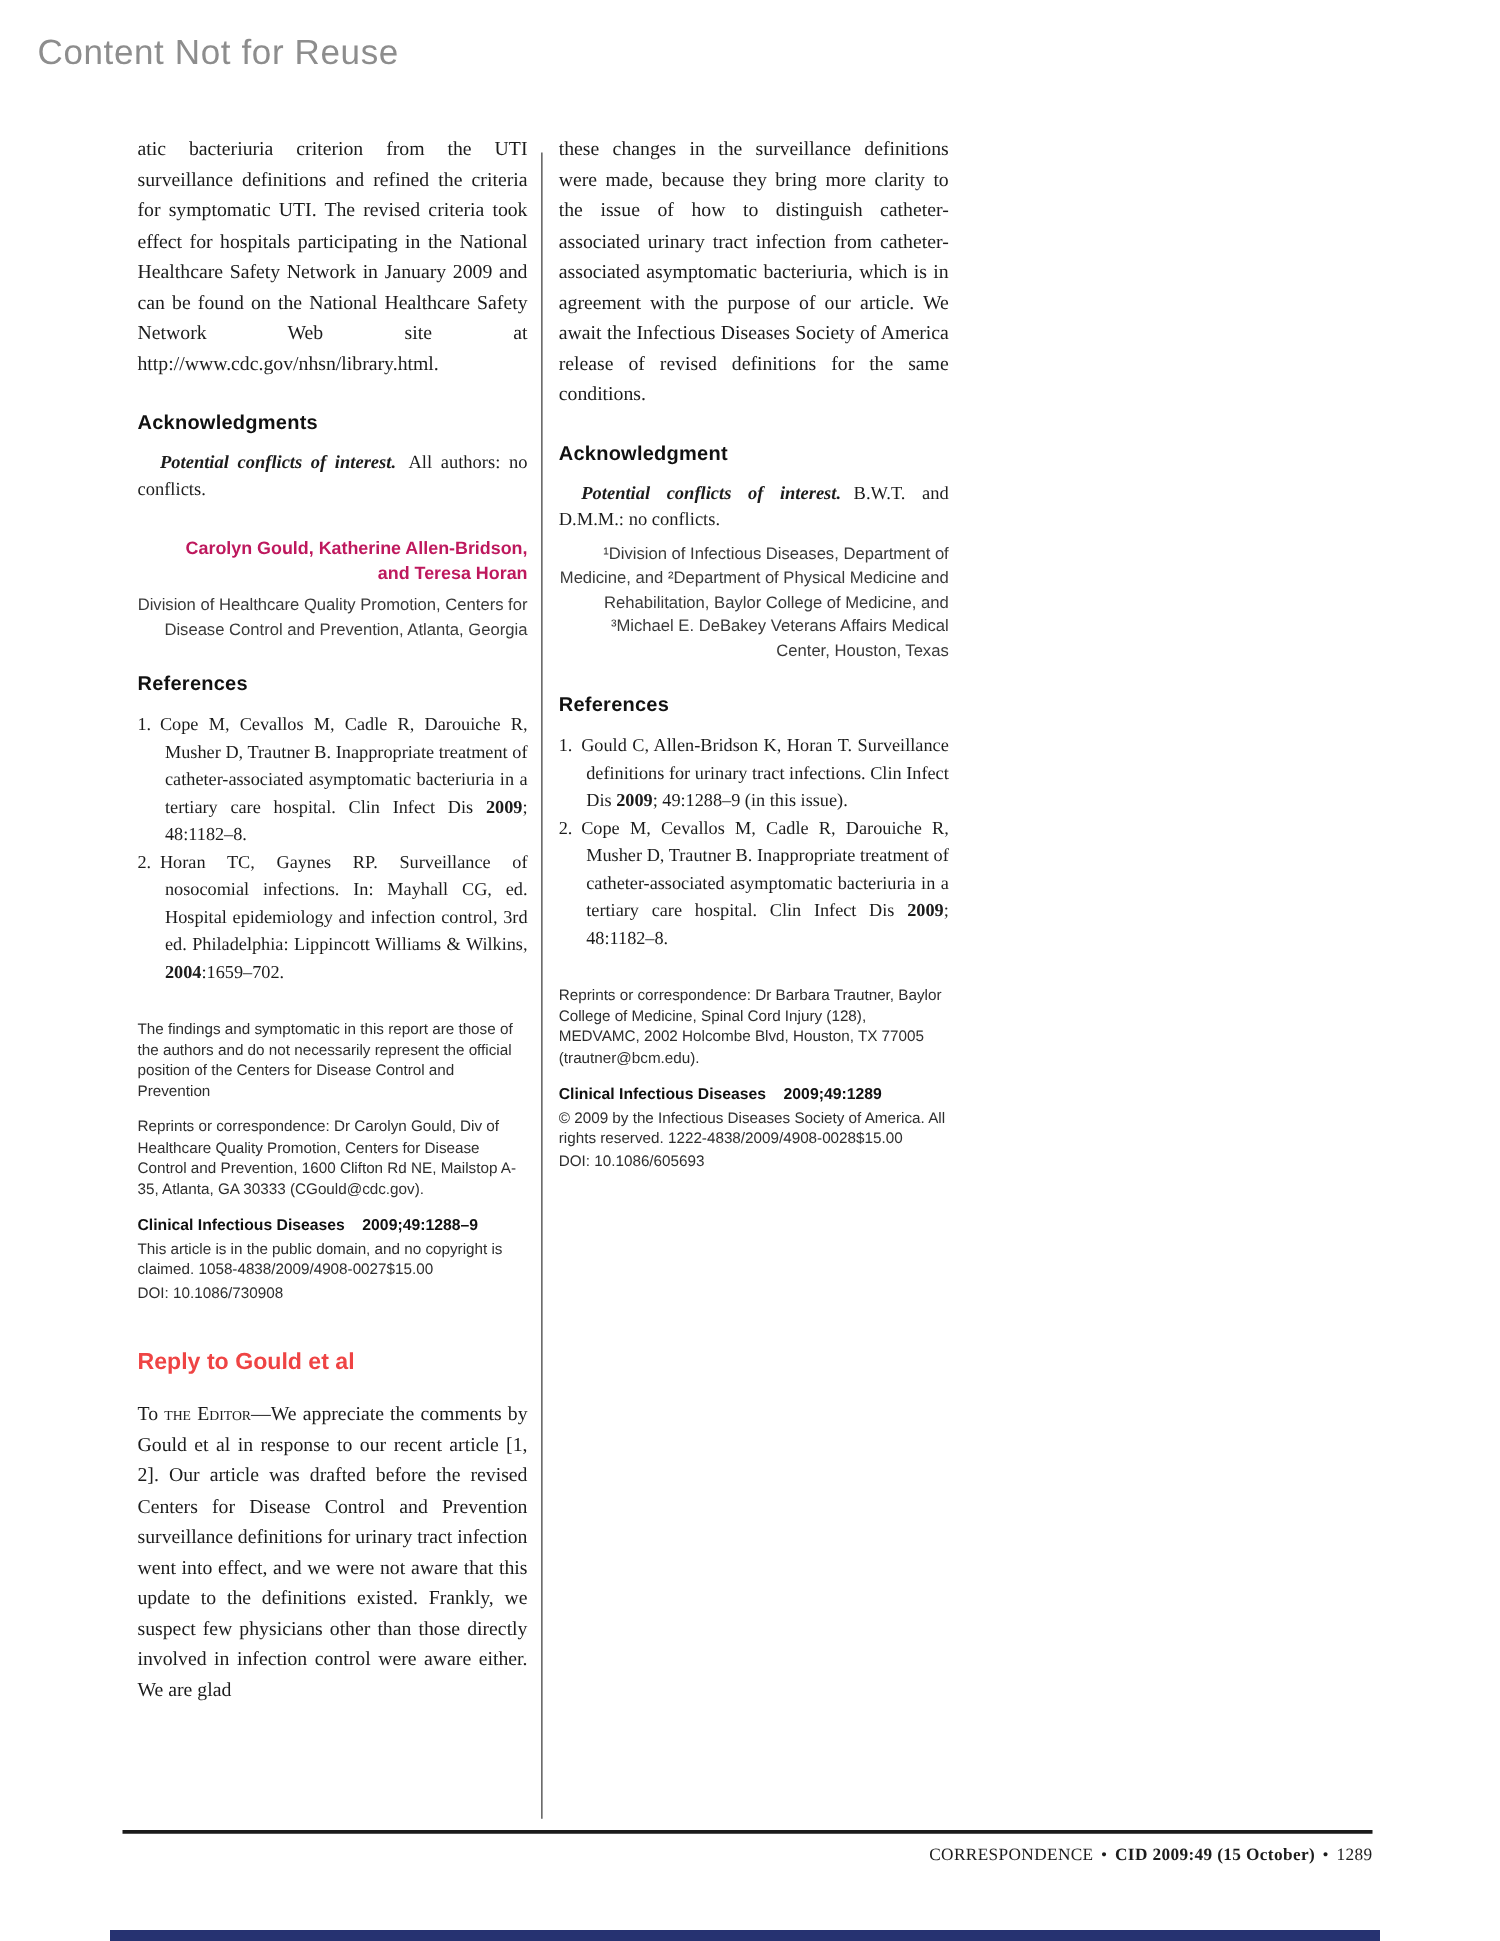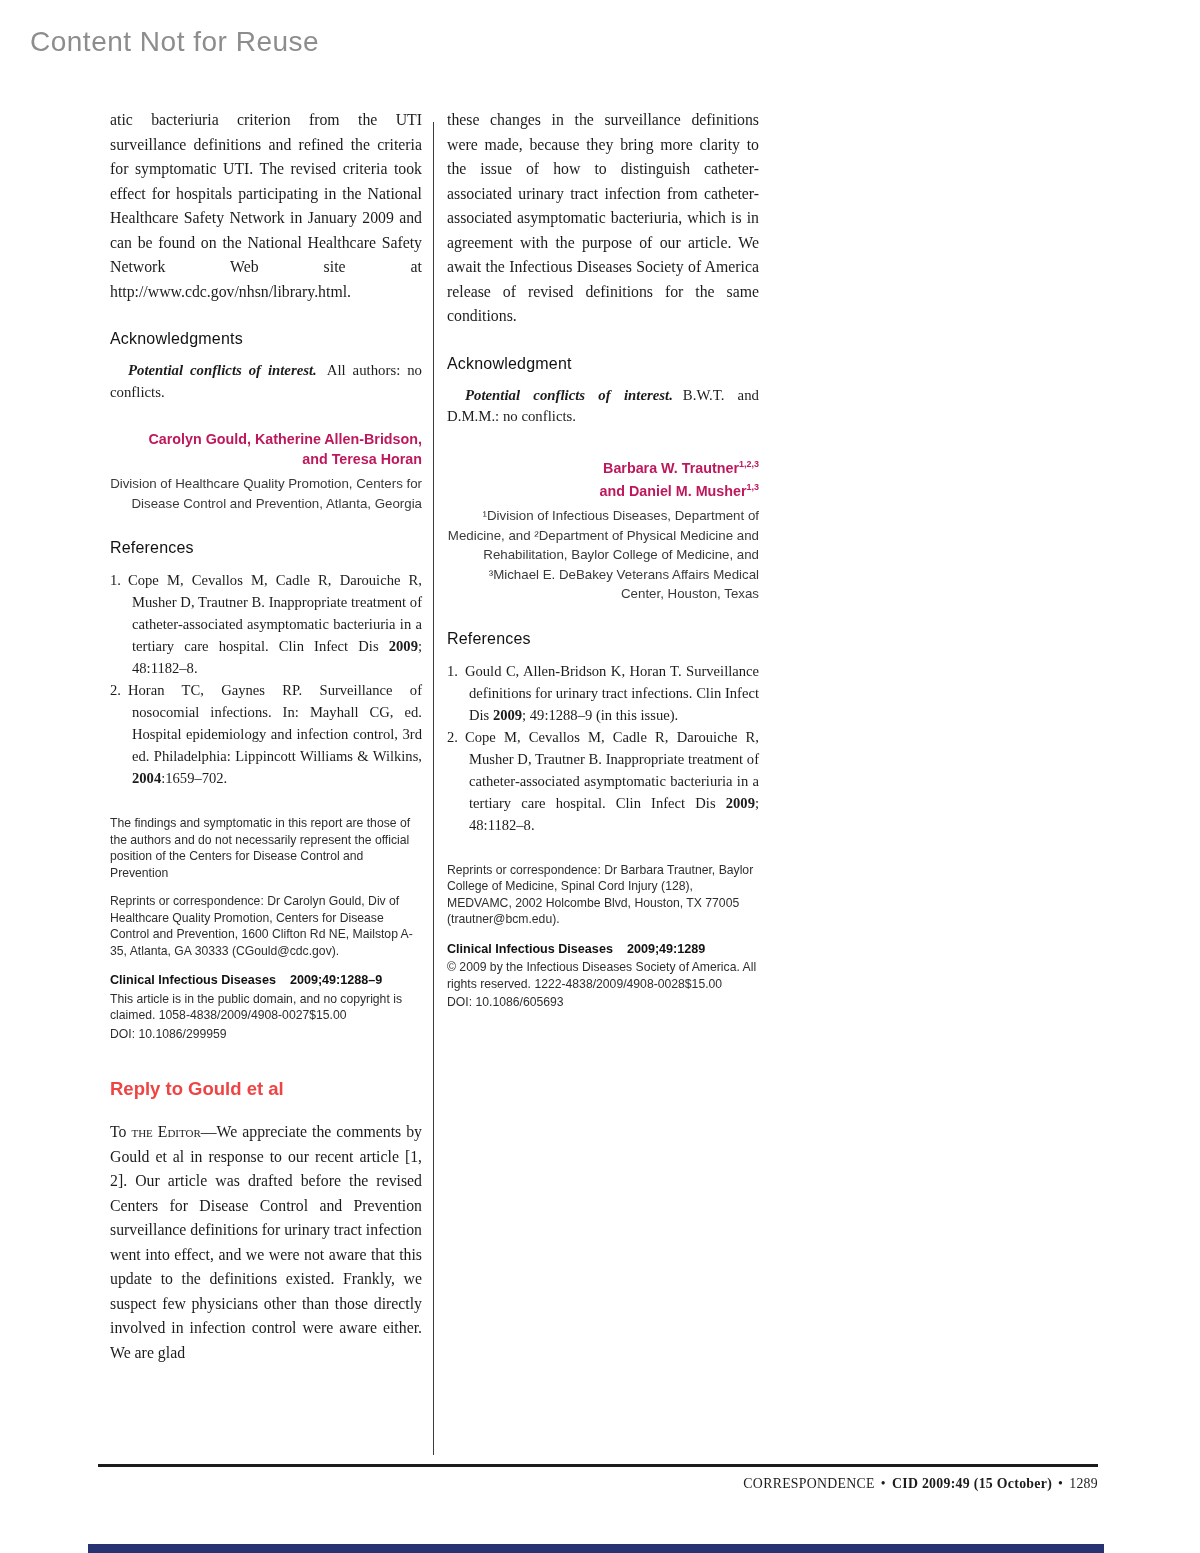--- a/index.html
+++ b/index.html
@@ -17,21 +17,21 @@
   .col-left  { left:110px; }
   .col-right { left:447px; }
   .divider {
     position:absolute; left:433px; top:122px; width:1px; height:1333px;
     background:#3c3c3c;
   }
   .body-text {
     font-size:15.8px; line-height:24.5px; text-align:justify;
   }
   h2.section {
-    font-family:"Liberation Sans", sans-serif; font-weight:normal;
+    font-family:"Liberation Sans", sans-serif; font-weight:bold;
     font-size:16px; color:#111; margin:26px 0 10px 0; letter-spacing:0.2px;
   }
   .conflicts {
     font-size:14.8px; line-height:21.5px; text-align:justify;
     text-indent:18px; margin-top:12px;
   }
   .conflicts .lab { font-weight:bold; font-style:italic; }
   .conflicts .after { margin-left:10px; }
   .authors {
     font-family:"Liberation Sans", sans-serif; font-weight:bold;
@@ -109,40 +109,36 @@
     <p class="ref"><span class="num">2.</span><span>Horan TC, Gaynes RP. Surveillance of nosocomial infections. In: Mayhall CG, ed. Hospital epidemiology and infection control, 3rd ed. Philadelphia: Lippincott Williams &amp; Wilkins, </span><b>2004</b><span>:1659–702.</span></p>
   </div>
 
   <p class="fineprint disclaimer">The findings and symptomatic in this report are those of the authors and do not necessarily represent the official position of the Centers for Disease Control and Prevention</p>
 
   <p class="fineprint">Reprints or correspondence: Dr Carolyn Gould, Div of Healthcare Quality Promotion, Centers for Disease Control and Prevention, 1600 Clifton Rd NE, Mailstop A-35, Atlanta, GA 30333 (CGould@cdc.gov).</p>
 
   <p class="journal-line"><span>Clinical Infectious Diseases</span><span class="jval">2009;49:1288–9</span></p>
 
   <p class="fineprint tight">This article is in the public domain, and no copyright is claimed. 1058-4838/2009/4908-0027$15.00</p>
-  <p class="fineprint tight">DOI: 10.1086/299959</p>
+  <p class="fineprint tight">DOI: 10.1086/730908</p>
 
   <h2 class="reply-title">Reply to Gould et al</h2>
 
   <p class="body-text"><span>To </span><span class="sc">the Editor</span><span>—We appreciate the comments by Gould et al in response to our recent article [1, 2]. Our article was drafted before the revised Centers for Disease Control and Prevention surveillance definitions for urinary tract infection went into effect, and we were not aware that this update to the definitions existed. Frankly, we suspect few physicians other than those directly involved in infection control were aware either. We are glad</span></p>
 
 </div>
 
 <div class="col col-right">
 
   <p class="body-text">these changes in the surveillance definitions were made, because they bring more clarity to the issue of how to distinguish catheter-associated urinary tract infection from catheter-associated asymptomatic bacteriuria, which is in agreement with the purpose of our article. We await the Infectious Diseases Society of America release of revised definitions for the same conditions.</p>
 
   <h2 class="section">Acknowledgment</h2>
 
   <p class="conflicts"><span class="lab">Potential conflicts of interest.</span><span class="after">B.W.T. and D.M.M.: no conflicts.</span></p>
 
-  <div class="authors">
-    <span>Barbara W. Trautner</span><sup>1,2,3</sup><br>
-    <span>and Daniel M. Musher</span><sup>1,3</sup>
-  </div>
 
   <div class="affil">¹Division of Infectious Diseases, Department of Medicine, and ²Department of Physical Medicine and Rehabilitation, Baylor College of Medicine, and ³Michael E. DeBakey Veterans Affairs Medical Center, Houston, Texas</div>
 
   <h2 class="section">References</h2>
 
   <div class="ref-list">
     <p class="ref"><span class="num">1.</span><span>Gould C, Allen-Bridson K, Horan T. Surveillance definitions for urinary tract infections. Clin Infect Dis </span><b>2009</b><span>; 49:1288–9 (in this issue).</span></p>
     <p class="ref"><span class="num">2.</span><span>Cope M, Cevallos M, Cadle R, Darouiche R, Musher D, Trautner B. Inappropriate treatment of catheter-associated asymptomatic bacteriuria in a tertiary care hospital. Clin Infect Dis </span><b>2009</b><span>; 48:1182–8.</span></p>
   </div>
 

